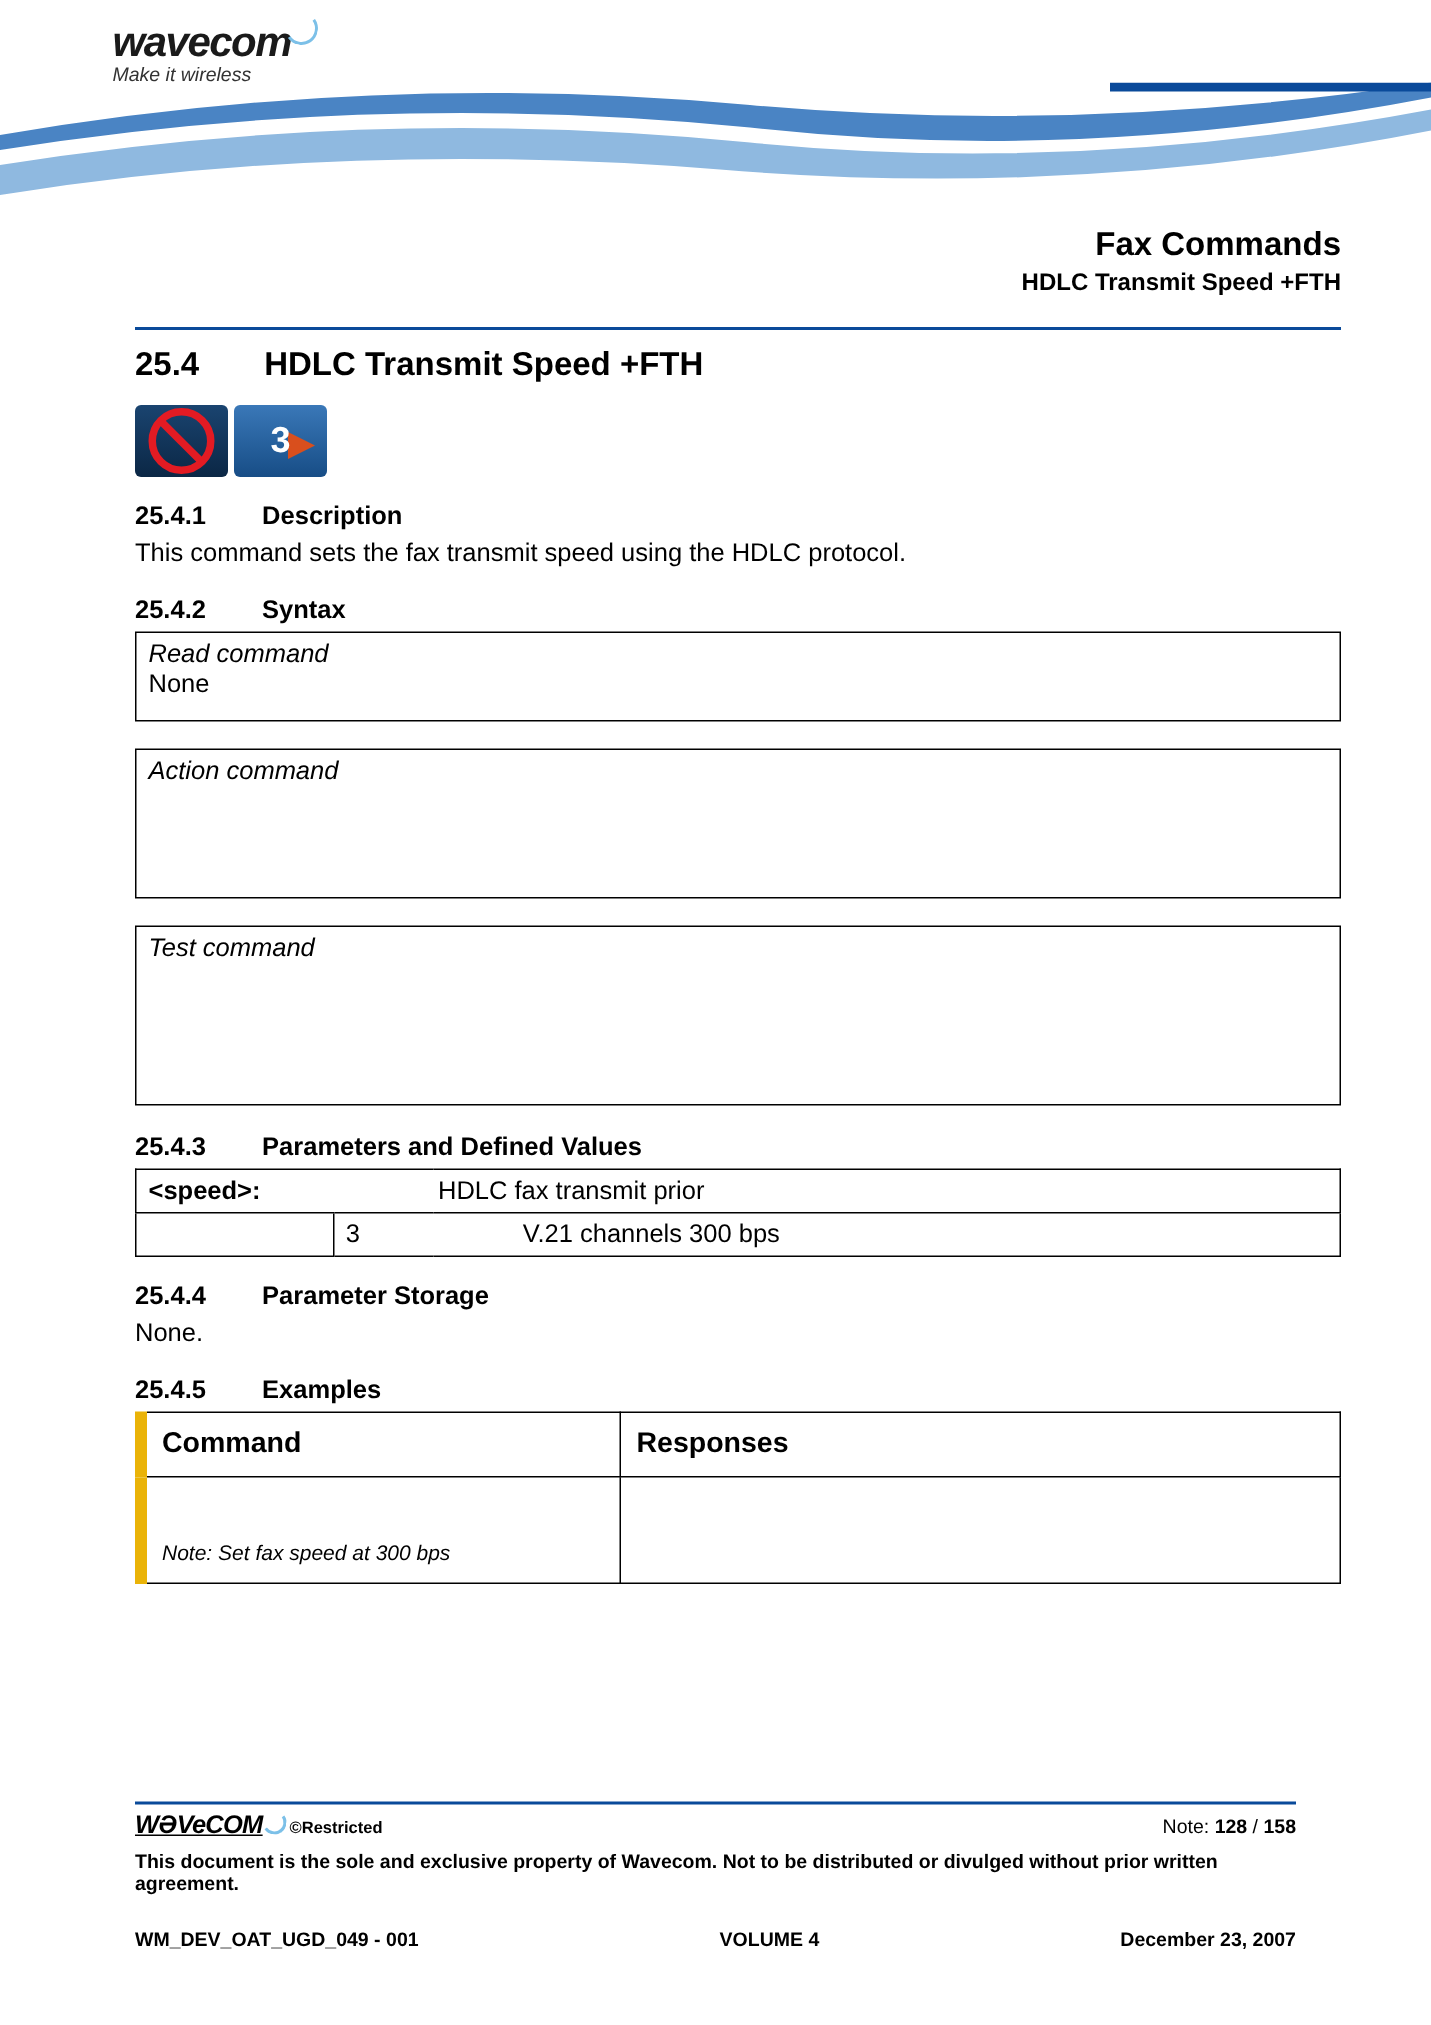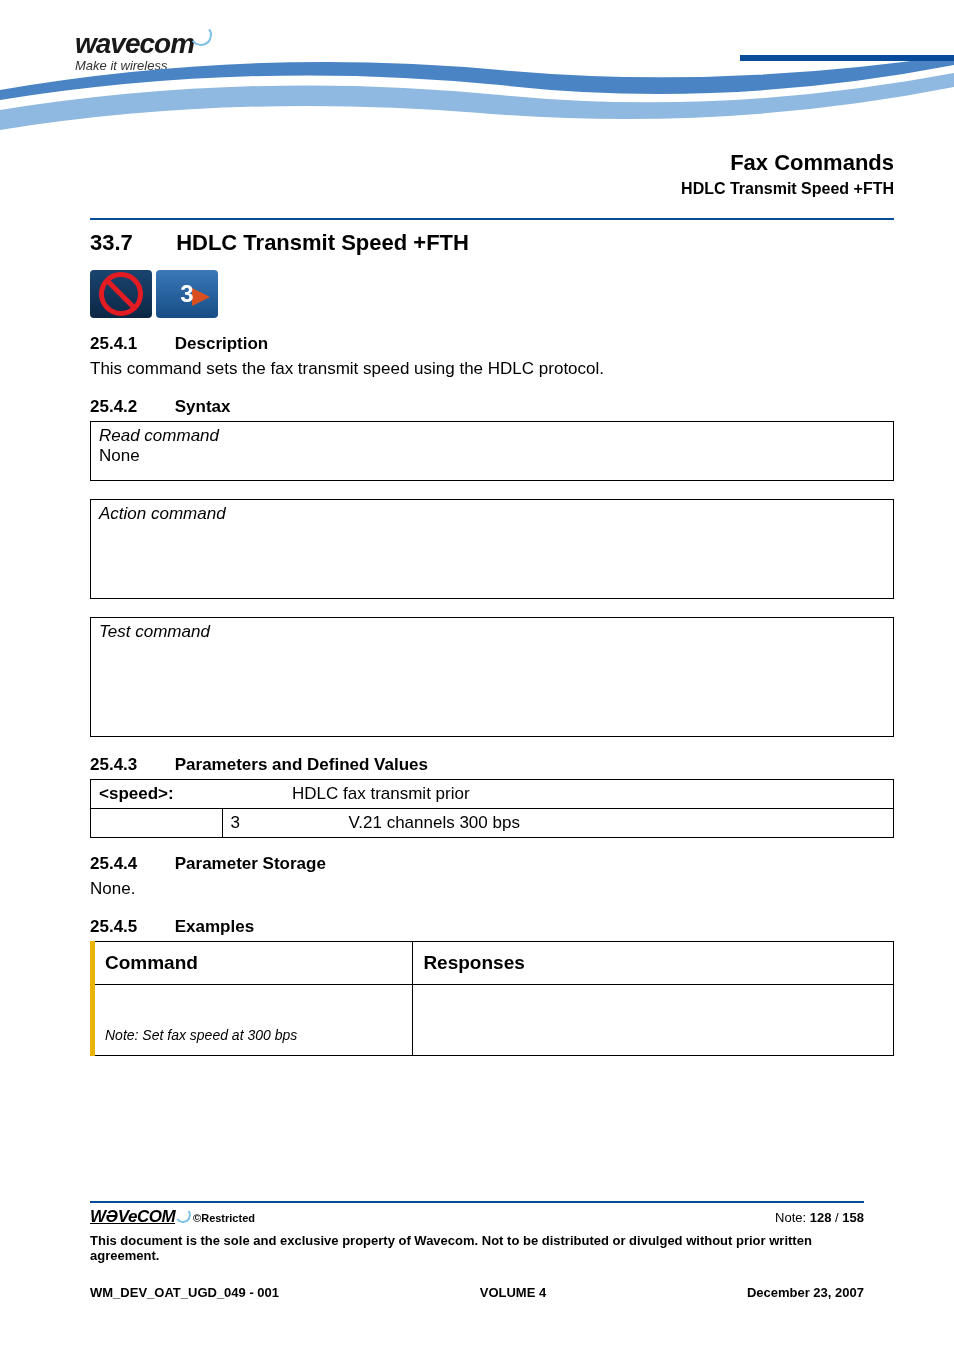--- a/index.html
+++ b/index.html
@@ -16,21 +16,21 @@
     height: 1350px;
     box-sizing: border-box;
   }
   .header-band {
     position: relative;
     height: 140px;
     overflow: hidden;
   }
   .logo-area {
     position: absolute;
-    top: 28px;
+    top: 12px;
     left: 75px;
   }
   .brand {
     font-family: "Arial Black", Arial, sans-serif;
     font-size: 28px;
     font-weight: 900;
     letter-spacing: -1px;
     color: #1a1a1a;
     font-style: italic;
     position: relative;
@@ -204,21 +204,21 @@
   .ex-table th {
     font-weight: bold;
     font-family: Verdana, sans-serif;
     font-size: 19px;
   }
   .ex-note {
     font-style: italic;
     font-size: 14px;
   }
   .ex-table .left-edge {
-    border-left: 5px solid #eab308;
+    border-left: 8px solid #eab308;
   }
   .footer {
     position: absolute;
     bottom: 50px;
     left: 90px;
     right: 90px;
     font-size: 13px;
   }
   .footer .hr {
     border-top: 2px solid #0a4a9a;
@@ -289,21 +289,21 @@
   </div>
 
   <div class="content">
     <div class="top-right">
       <div class="title1">Fax Commands</div>
       <div class="title2">HDLC Transmit Speed +FTH</div>
     </div>
     <hr class="hr-blue">
 
     <h2 class="sec">
-      <span class="num">33.7</span>
+      <span class="num">25.4</span>
       <span>HDLC Transmit Speed +FTH</span>
     </h2>
 
     <div class="icons">
       <div class="icon-box icon-nosign">
         <div class="nosign-circle"></div>
       </div>
       <div class="icon-box icon-3">
         <span>3</span>
       </div>

